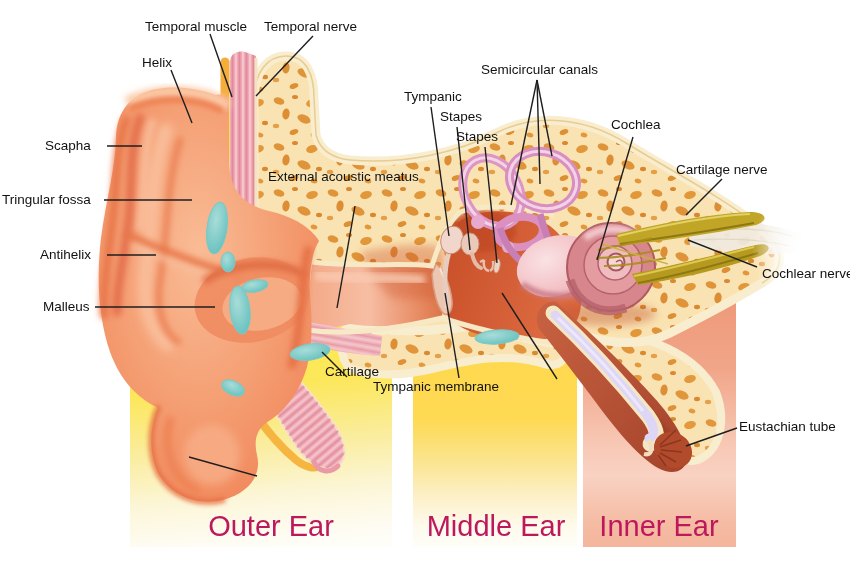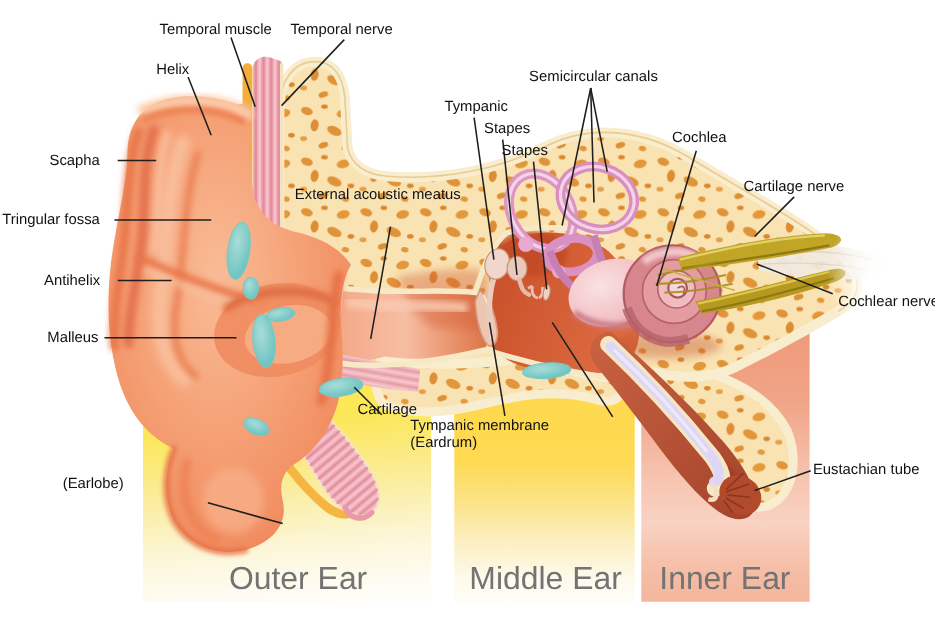--- a/index.html
+++ b/index.html
@@ -8,21 +8,21 @@
   .panel{position:absolute;top:290px;height:257px;}
   #panel-outer{left:130px;width:262px;
     background:linear-gradient(175deg,#FFEC48 0%,#FCE75A 38%,#FAEDA0 60%,#FCF6D8 78%,#FEFCF2 92%,#FEFEFA 100%);}
   #panel-middle{left:413px;width:164px;
     background:linear-gradient(180deg,#FFD94B 0%,#FED952 50%,#FBE48C 66%,#FCF0C6 80%,#FEFAEC 92%,#FEFDF8 100%);}
   #panel-inner{left:583px;width:153px;
     background:linear-gradient(180deg,#EE9877 0%,#F1A588 30%,#F7C6B2 58%,#F9D2C3 72%,#F5BCA4 90%,#F4B59C 100%);}
   svg#art{position:absolute;left:0;top:0;}
   .lbl{position:absolute;font-size:13.5px;line-height:15px;color:#111;white-space:nowrap;}
   .lbl.c{white-space:normal;}
-  .sec{position:absolute;top:510px;width:200px;text-align:center;font-size:29px;color:#737373;}
+  .sec{position:absolute;top:510px;width:200px;text-align:center;font-size:29px;color:#be185d;}
 </style>
 </head>
 <body>
 
 <div id="stage">
 
   <div class="panel" id="panel-outer"></div>
   <div class="panel" id="panel-middle"></div>
   <div class="panel" id="panel-inner"></div>
 
@@ -347,36 +347,34 @@
   </svg>
 
   <div class="lbl" style="left:145px;top:19px">Temporal muscle</div>
   <div class="lbl" style="left:264px;top:19px">Temporal nerve</div>
   <div class="lbl" style="left:142px;top:55px">Helix</div>
   <div class="lbl" style="left:45px;top:138px">Scapha</div>
   <div class="lbl" style="left:2px;top:192px">Tringular fossa</div>
   <div class="lbl" style="left:40px;top:247px">Antihelix</div>
   <div class="lbl" style="left:43px;top:299px">Malleus</div>
   <div class="lbl c" style="left:57px;top:432px;width:160px">
-    <div>(Earlobe)</div>
   </div>
   <div class="lbl c" style="left:268px;top:169px;width:175px">
     <div>External acoustic meatus</div>
   </div>
   <div class="lbl" style="left:404px;top:89px">Tympanic</div>
   <div class="lbl" style="left:440px;top:109px">Stapes</div>
   <div class="lbl" style="left:456px;top:129px">Stapes</div>
   <div class="lbl" style="left:481px;top:62px">Semicircular canals</div>
   <div class="lbl" style="left:611px;top:117px">Cochlea</div>
   <div class="lbl" style="left:676px;top:162px">Cartilage nerve</div>
   <div class="lbl" style="left:762px;top:266px">Cochlear nerve</div>
   <div class="lbl" style="left:325px;top:364px">Cartilage</div>
   <div class="lbl c" style="left:373px;top:379px;width:162px">
     <div>Tympanic membrane</div>
-    <div>(Eardrum)</div>
   </div>
   <div class="lbl" style="left:739px;top:419px">Eustachian tube</div>
 
   <div class="sec" style="left:171px">Outer Ear</div>
   <div class="sec" style="left:559px">Inner Ear</div>
   <div class="sec" style="left:396px">Middle Ear</div>
 
 </div>
 
 </body></html>

